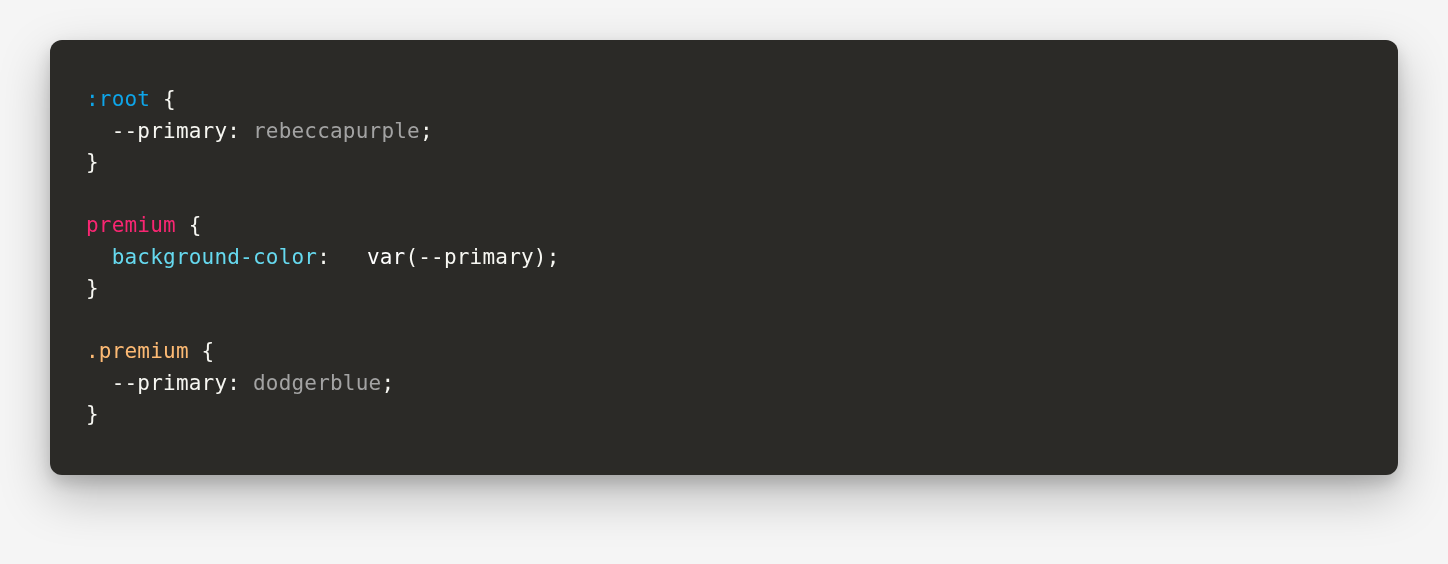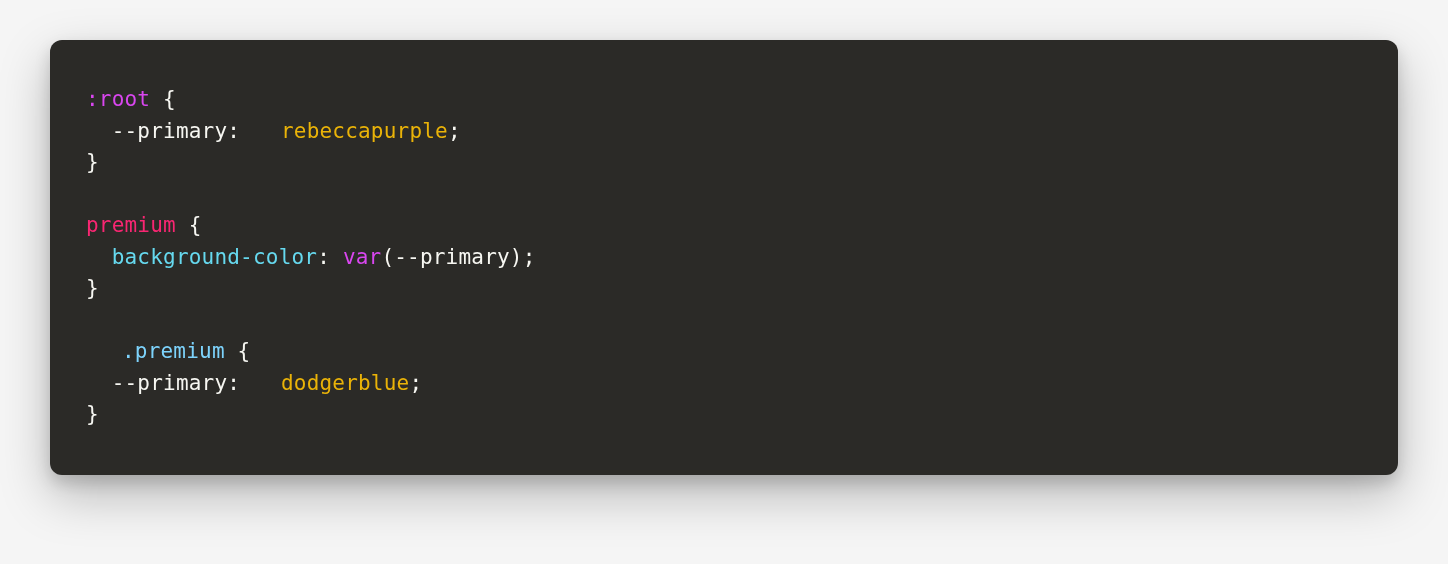--- a/index.html
+++ b/index.html
@@ -14,29 +14,29 @@
       background: #2b2a27;
       border-radius: 12px;
       padding: 44px 36px;
       box-shadow: 0 20px 50px rgba(0,0,0,0.25), 0 8px 16px rgba(0,0,0,0.15);
       font-size: 21px;
       line-height: 1.5;
       color: #f8f8f2;
       letter-spacing: 0.2px;
     }
     .line { white-space: pre; }
-    .tok-pseudo { color: #d946ef; }
+    .tok-pseudo { color: #0ea5e9; }
     .tok-selector { color: #f92672; }
-    .tok-class { color: #7dd3fc; margin-left: 36px; }
+    .tok-class { color: #fdba74; }
     .tok-brace { color: #f7f7f2; }
     .tok-punc { color: #f7f7f2; }
     .tok-property { color: #66d9ef; }
     .tok-varname { color: #f7f7f2; }
-    .tok-value { color: #eab308; margin-left: 28px; }
-    .tok-func { color: #d946ef; }
+    .tok-value { color: #a3a3a3; }
+    .tok-func { color: #ffffff; margin-left: 24px; }
     .tok-arg { color: #f7f7f2; }
   </style>
 </head>
 <body>
 
 <pre class="code-block"><span class="line"><span class="tok-pseudo">:root</span><span class="tok-brace"> {</span></span>
 <span class="line"><span class="tok-varname">  </span><span class="tok-varname">--primary</span><span class="tok-punc">: </span><span class="tok-value">rebeccapurple</span><span class="tok-punc">;</span></span>
 <span class="line"><span class="tok-brace">}</span></span>
 <span class="line"></span>
 <span class="line"><span class="tok-selector">premium</span><span class="tok-brace"> {</span></span>

